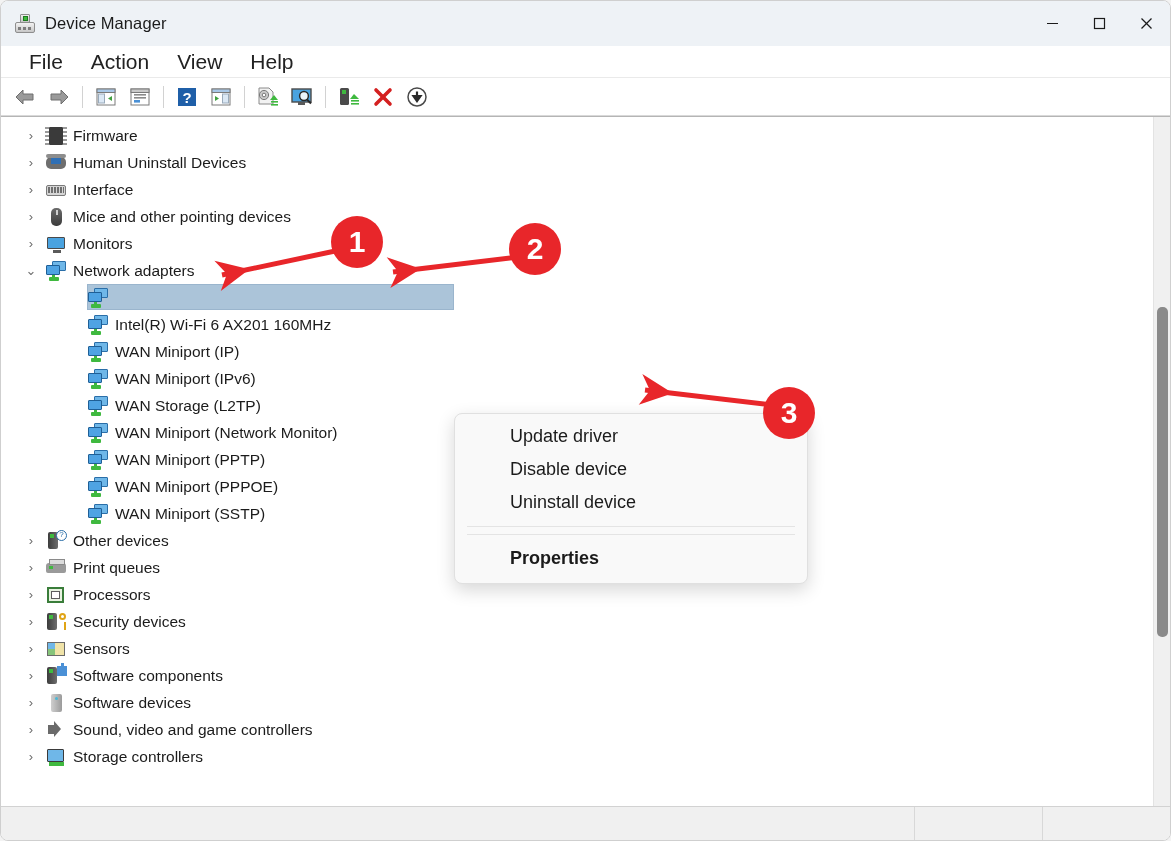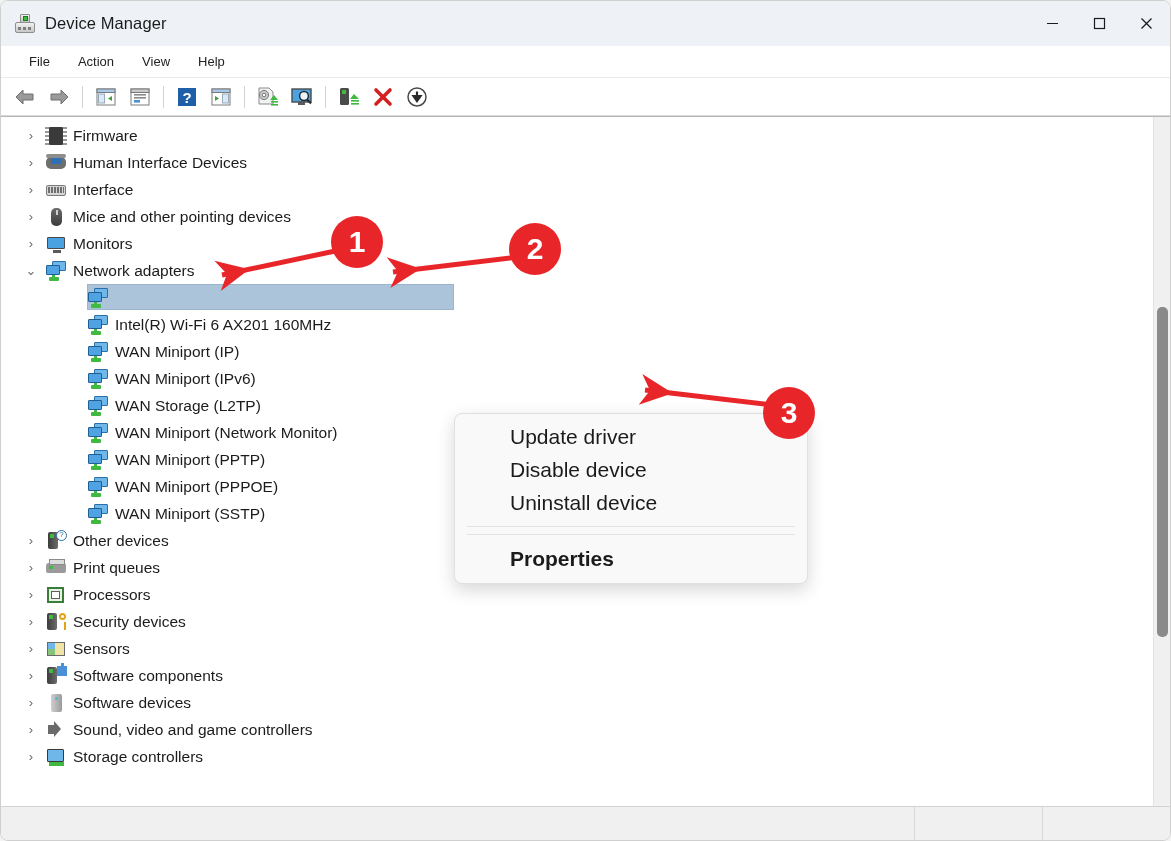--- a/index.html
+++ b/index.html
@@ -64,21 +64,21 @@
   .wc svg { display: block; }
   
   #menubar {
     height: 32px; flex: 0 0 32px;
     background: #ffffff;
     display: flex; align-items: center;
     padding-left: 14px;
     border-bottom: 1px solid #eaeaea;
   }
   .menu-item {
-    font-size: 13px; color: #222;
+    font-size: 21px; color: #222;
     padding: 3px 14px; border-radius: 3px;
   }
   
   #toolbar {
     height: 38px; flex: 0 0 38px;
     background: #ffffff;
     display: flex; align-items: center;
     padding-left: 8px; gap: 2px;
     border-bottom: 1px solid #d9d9d9;
   }
@@ -214,21 +214,21 @@
     background: #f9f9f9;
     border: 1px solid #e0e0e0;
     border-radius: 8px;
     box-shadow: 0 6px 18px rgba(0,0,0,.16);
     padding: 6px 0 8px 0;
     z-index: 30;
   }
   .ctx-item {
     height: 33px; display: flex; align-items: center;
     padding-left: 55px;
-    font-size: 21px; color: #1b1b1b;
+    font-size: 18px; color: #1b1b1b;
   }
   .ctx-item.bold { font-weight: bold; }
   .ctx-sep { height: 1px; background: #e4e4e4; margin: 7px 12px; }
   
   .badge {
     position: absolute; width: 52px; height: 52px; border-radius: 50%;
     background: #e8262a;
     color: #fff; font-size: 30px; font-weight: bold;
     display: flex; align-items: center; justify-content: center;
     z-index: 50;
@@ -371,21 +371,21 @@
           <span class="tree-icon">
             <div class="ic ic-chip"></div>
           </span>
           <span class="row-label">Firmware</span>
         </div>
         <div class="row lvl1">
           <span class="chev" style="position: absolute; left: 20px; top: 0px;">›</span>
           <span class="tree-icon">
             <div class="ic ic-hid"></div>
           </span>
-          <span class="row-label">Human Interface Devices</span>
+          <span class="row-label">Human Uninstall Devices</span>
         </div>
         <div class="row lvl1">
           <span class="chev" style="position: absolute; left: 20px; top: 0px;">›</span>
           <span class="tree-icon">
             <div class="ic ic-kb"></div>
           </span>
           <span class="row-label">Interface</span>
         </div>
         <div class="row lvl1">
           <span class="chev" style="position: absolute; left: 20px; top: 0px;">›</span>

